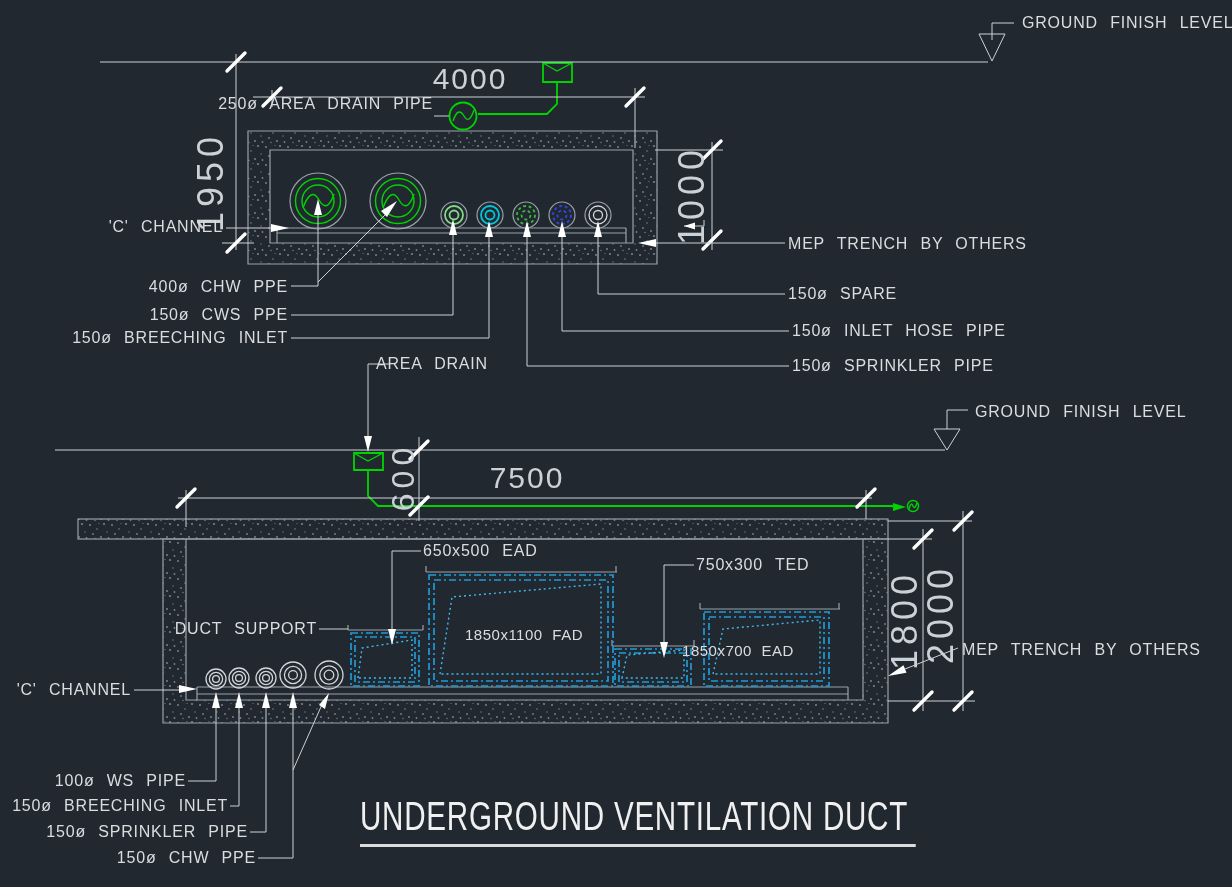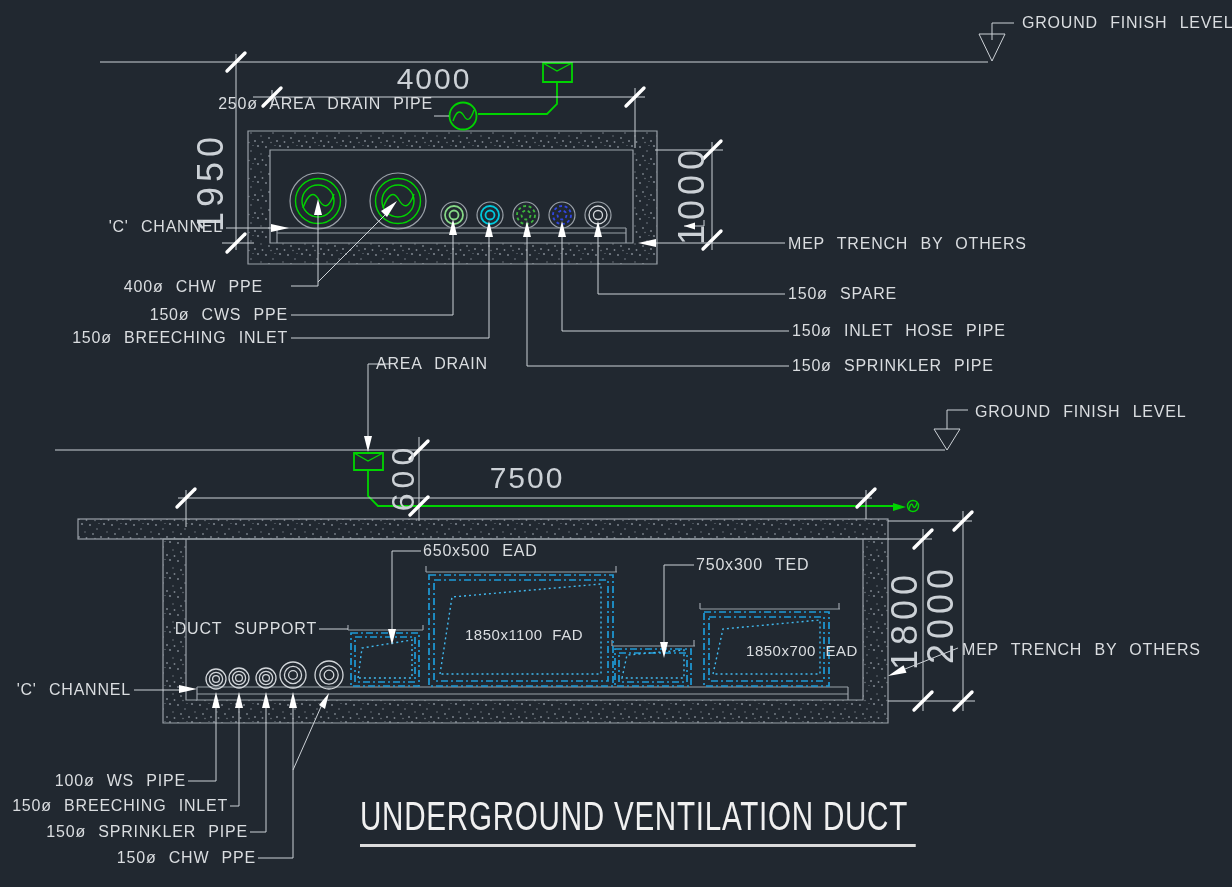--- a/index.html
+++ b/index.html
@@ -252,44 +252,44 @@
     <polygon class="aw" points="266,692 262,708 270,708"></polygon>
     <path class="dl" d="M258,858H293 M293,858V706 M293,770L324,700"></path>
     <polygon class="aw" points="293,692 289,708 297,708"></polygon>
     <polygon class="aw" points="329,693 325,709 319,705"></polygon>
     <path class="dl" d="M905,669L958,648"></path>
     <polygon class="aw" points="888,676 906.5,672.7 903.5,665.3"></polygon>
   </g>
 </svg>
 
 <div class="lbl" style="left:1022px;top:23px">GROUND FINISH LEVEL</div>
-<div class="dtx dimh" style="left:434px;top:79px">4000</div>
+<div class="dtx dimh" style="left:470px;top:79px">4000</div>
 <div class="dtx dimv" style="left:211px;top:182px">1950</div>
 <div class="dtx dimv" style="left:692px;top:195px">1000</div>
 <div class="lbl" style="right:799px;top:104px">250ø AREA DRAIN PIPE</div>
 <div class="lbl" style="right:1009px;top:227px">'C' CHANNEL</div>
-<div class="lbl" style="right:969px;top:287px">400ø CHW PPE</div>
+<div class="lbl" style="right:944px;top:287px">400ø CHW PPE</div>
 <div class="lbl" style="right:944px;top:315px">150ø CWS PPE</div>
 <div class="lbl" style="right:944px;top:338px">150ø BREECHING INLET</div>
 <div class="lbl" style="left:788px;top:294px">150ø SPARE</div>
 <div class="lbl" style="left:792px;top:331px">150ø INLET HOSE PIPE</div>
 <div class="lbl" style="left:792px;top:366px">150ø SPRINKLER PIPE</div>
 <div class="lbl" style="left:788px;top:244px">MEP TRENCH BY OTHERS</div>
 
 <div class="lbl" style="left:975px;top:412px">GROUND FINISH LEVEL</div>
 <div class="lbl" style="left:376px;top:364px">AREA DRAIN</div>
 <div class="dtx dimv" style="left:403px;top:477px;font-size:32px">600</div>
 <div class="dtx dimh" style="left:527px;top:478px">7500</div>
 <div class="dtx dimv" style="left:905px;top:620px">1800</div>
 <div class="dtx dimv" style="left:941px;top:614px">2000</div>
 <div class="lbl" style="right:915px;top:629px">DUCT SUPPORT</div>
 <div class="lbl" style="left:423px;top:551px">650x500 EAD</div>
 <div class="lbl" style="left:696px;top:565px">750x300 TED</div>
 <div class="din" style="left:524px;top:634px">1850x1100 FAD</div>
-<div class="din" style="left:802px;top:650px">1850x700 EAD</div>
+<div class="din" style="left:738px;top:650px">1850x700 EAD</div>
 <div class="lbl" style="right:1101px;top:690px">'C' CHANNEL</div>
 <div class="lbl" style="right:1046px;top:781px">100ø WS PIPE</div>
 <div class="lbl" style="right:1004px;top:806px">150ø BREECHING INLET</div>
 <div class="lbl" style="right:984px;top:832px">150ø SPRINKLER PIPE</div>
 <div class="lbl" style="right:976px;top:858px">150ø CHW PPE</div>
 <div class="lbl" style="left:962px;top:650px">MEP TRENCH BY OTHERS</div>
 
 <div class="title">UNDERGROUND VENTILATION DUCT</div>
 
 </div>

